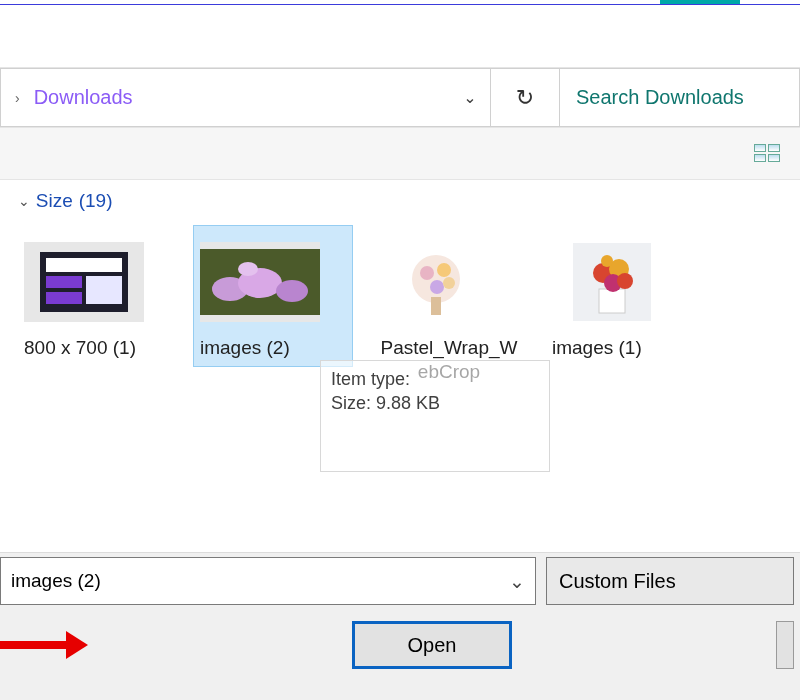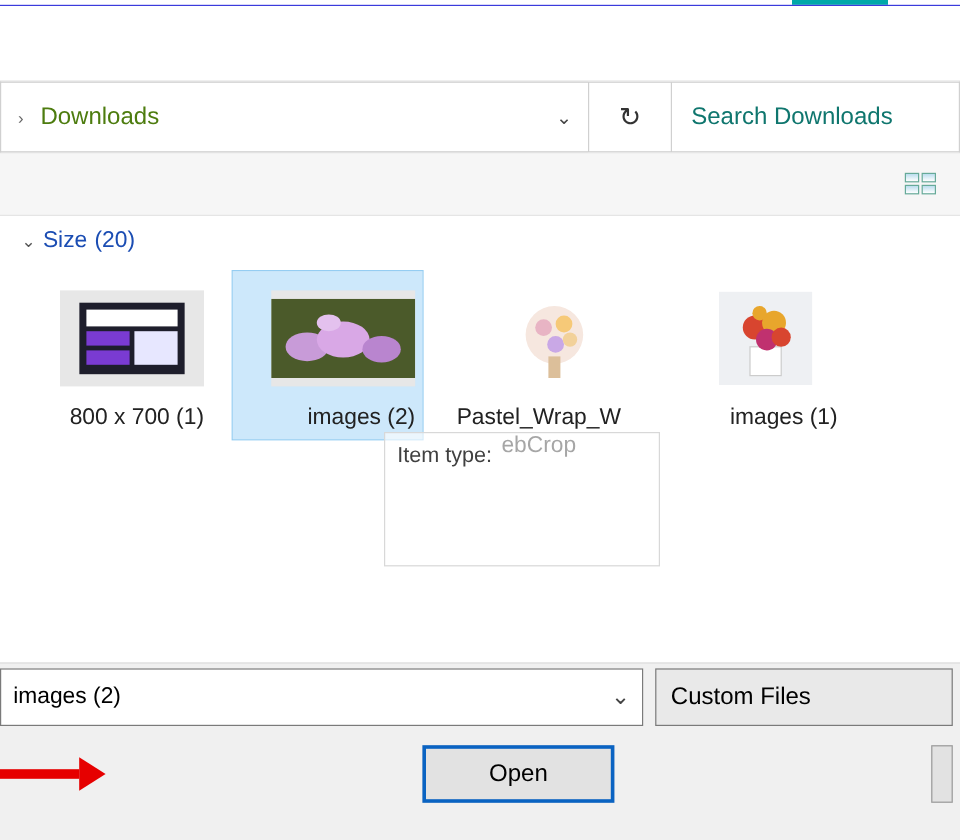--- a/index.html
+++ b/index.html
@@ -8,38 +8,38 @@
   .top-strip { height: 8px; background: #fff; position: relative; }
   .top-strip::before { content:""; position:absolute; top:0; right:60px; width:80px; height:4px; background:#00a8a8; }
   .top-strip::after { content:""; position:absolute; top:4px; left:0; right:0; height:1px; background:#3b3bdc; }
 
   .spacer1 { height: 60px; background:#fff; border-bottom:1px solid #e5e5e5;}
 
   
   .nav-row { height: 60px; display:flex; align-items:stretch; border-bottom:1px solid #e5e5e5; }
   .crumb-box { flex: 1 1 auto; display:flex; align-items:center; padding-left:14px; border:1px solid #d0d0d0; border-right:none; }
   .crumb-chevron { font-size:14px; color:#666; margin-right:14px; }
-  .crumb-text { font-size:20px; color:#4d7c0f; flex:1; }
+  .crumb-text { font-size:20px; color:#8b5cf6; flex:1; }
   .crumb-drop { width:40px; display:flex; align-items:center; justify-content:center; font-size:16px; color:#444; }
   .refresh-btn { width:70px; border:1px solid #d0d0d0; border-left:1px solid #d0d0d0; display:flex; align-items:center; justify-content:center; font-size:22px; color:#333; background:#fff;}
   .search-box { flex: 0 0 240px; border:1px solid #d0d0d0; border-left:none; display:flex; align-items:center; padding-left:16px; color:#0f766e; font-size:20px; background:#fff;}
 
   
   .view-strip { height: 52px; background:#f6f6f6; border-bottom:1px solid #e5e5e5; display:flex; justify-content:flex-end; align-items:center; padding-right:18px;}
   .view-icon { width:28px; height:20px; display:flex; flex-direction:column; gap:2px; }
   .view-icon .row { display:flex; gap:2px; }
   .view-icon .sq { width:12px; height:8px; border:1px solid #6a9; background:linear-gradient(#bde,#fff); }
 
   
   .content { height: 320px; background:#fff; padding: 10px 18px 0 18px; position:relative;}
   .group-header { display:flex; align-items:center; gap:6px; color:#1b4db3; font-size:19px; margin-bottom:14px; cursor:default;}
   .group-chevron { font-size:14px; color:#555; }
 
   .items-row { display:flex; gap:18px; align-items:flex-start; }
-  .item { width:158px; display:flex; flex-direction:column; align-items:flex-end; text-align:center; padding:6px; font-size:19px; color:#222; line-height:1.25; word-break:break-word;}
+  .item { width:158px; display:flex; flex-direction:column; align-items:flex-start; text-align:center; padding:6px; font-size:19px; color:#222; line-height:1.25; word-break:break-word;}
   .item.selected { background:#cde8fb; outline:1px solid #95cdf2; }
   .thumb { width:120px; height:80px; margin:10px 0 14px 0; background:#e7e7e7; display:flex; align-items:center; justify-content:center; }
 
   .tooltip-ghost { position:absolute; left:320px; top:180px; width:230px; height:112px; border:1px solid #d8d8d8; background:rgba(255,255,255,0.6); font-size:18px; color:#404040; padding:6px 10px; line-height:1.35; pointer-events:none;}
   .tooltip-ghost div { white-space:nowrap; }
 
   
   .gap { height: 52px; background:#fff; }
 
   
@@ -90,21 +90,21 @@
         <div class="sq"></div>
       </div>
   </div>
 </div>
 
 <div class="content">
 
   <div class="group-header">
     <span class="group-chevron">⌄</span>
     <span>Size</span>
-    <span>(20)</span>
+    <span>(19)</span>
   </div>
 
   <div class="items-row">
 
     <div class="item">
       <div class="thumb">
         <svg width="88" height="60">
             <rect width="88" height="60" fill="#1e1e2c"></rect>
             <rect x="6" y="6" width="76" height="14" fill="#fff"></rect>
             <rect x="6" y="24" width="36" height="12" fill="#7a3bd2"></rect>
@@ -156,20 +156,21 @@
           </svg>
       </div>
       <span>images (1)</span>
     </div>
 
     <div class="item" style="width:20px;"></div>
   </div>
 
   <div class="tooltip-ghost">
     <div>Item type:</div>
+    <div>Size: 9.88 KB</div>
   </div>
 </div>
 
 <div class="gap"></div>
 
 <div class="bottom-panel">
   <div class="file-row">
     <div class="filename-box">
       <span>images (2)</span>
       <span class="dd">⌄</span>

